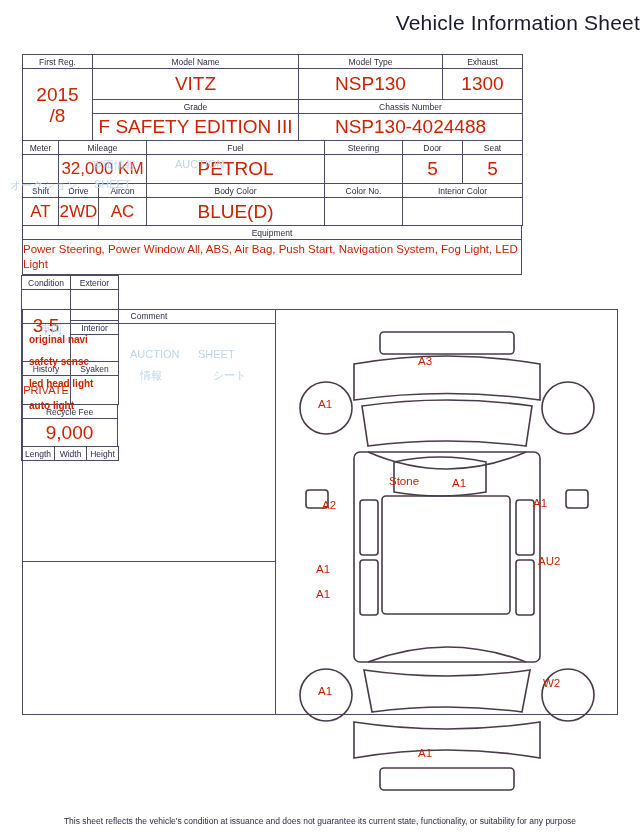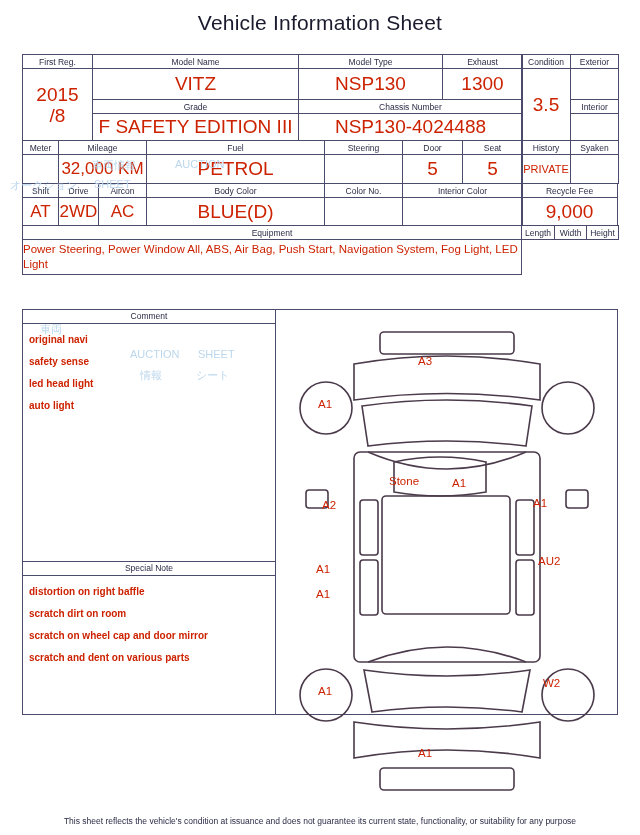--- a/index.html
+++ b/index.html
@@ -15,21 +15,21 @@
     position: relative;
     overflow: hidden;
   }
   .sheet {
     width: 640px;
     height: 835px;
     position: relative;
     box-sizing: border-box;
   }
   .title {
-    text-align: center;
+    text-align: right;
     font-size: 21px;
     color: #1a1a2e;
     padding-top: 11px;
     padding-bottom: 9px;
     letter-spacing: 0.2px;
   }
   .lbl {
     font-size: 8.5px;
     color: #2b2b46;
     text-align: center;
@@ -49,21 +49,21 @@
   .val.sm { font-size: 17px; }
   .val.xs { font-size: 11px; }
   .val.big { font-size: 19px; }
 
   .outer {
     position: absolute;
     left: 22px;
     top: 54px;
     width: 596px;
   }
-  .topwrap { display: flex; width: 596px; }
+  .topwrap { display: flex; width: 596px; flex-direction: column; }
   .leftcol { width: 500px; }
   .rightcol { width: 96px; }
 
   table.t { width: 100%; border-collapse: collapse; table-layout: fixed; }
   table.t td { border: 1px solid #4a4a6a; padding: 0; }
 
   .eqp {
     font-size: 11.5px;
     color: #cc2200;
     line-height: 15px;
@@ -321,27 +321,20 @@
 
   <div class="lower">
 
     <div class="comment-pane">
       <div class="comment-top">
         <div class="pane-head">Comment</div>
         <div class="pane-body" style="white-space:pre-line;">original navi
 safety sense
 led head light
 auto light</div>
-      </div>
-      <div class="comment-bot">
-        <div class="pane-head">Special Note</div>
-        <div class="pane-body" style="white-space:pre-line;">distortion on right baffle
-scratch dirt on room
-scratch on wheel cap and door mirror
-scratch and dent on various parts</div>
       </div>
     </div>
 
     <div class="diagram-pane">
       <svg width="341" height="503" viewBox="0 0 341 503">
         <g fill="none" stroke="#4a3a4a" stroke-width="1.6">
 
           <rect x="104" y="22" width="134" height="22" rx="4"></rect>
           <path d="M78 54 q93 -16 186 0 l0 36 q-93 -13 -186 0 z"></path>
 
@@ -396,17 +389,17 @@
 
   <div>
       <div class="wm" style="left: 92px; top: 158px;">車両情報</div>
       <div class="wm" style="left: 175px; top: 158px;">AUCTION</div>
       <div class="wm" style="left: 10px; top: 178px;">オークション</div>
       <div class="wm" style="left: 94px; top: 178px;">SHEET</div>
       <div class="wm" style="left: 40px; top: 322px;">車両</div>
       <div class="wm" style="left: 130px; top: 348px;">AUCTION</div>
       <div class="wm" style="left: 198px; top: 348px;">SHEET</div>
       <div class="wm" style="left: 140px; top: 368px;">情報</div>
-      <div class="wm" style="left: 196px; top: 368px; text-align: center;">シート</div>
+      <div class="wm" style="left: 213px; top: 368px; text-align: center;">シート</div>
     </div>
 
   <div class="footer">This sheet reflects the vehicle's condition at issuance and does not guarantee its current state, functionality, or suitability for any purpose</div>
 </div>
 
 </body></html>

